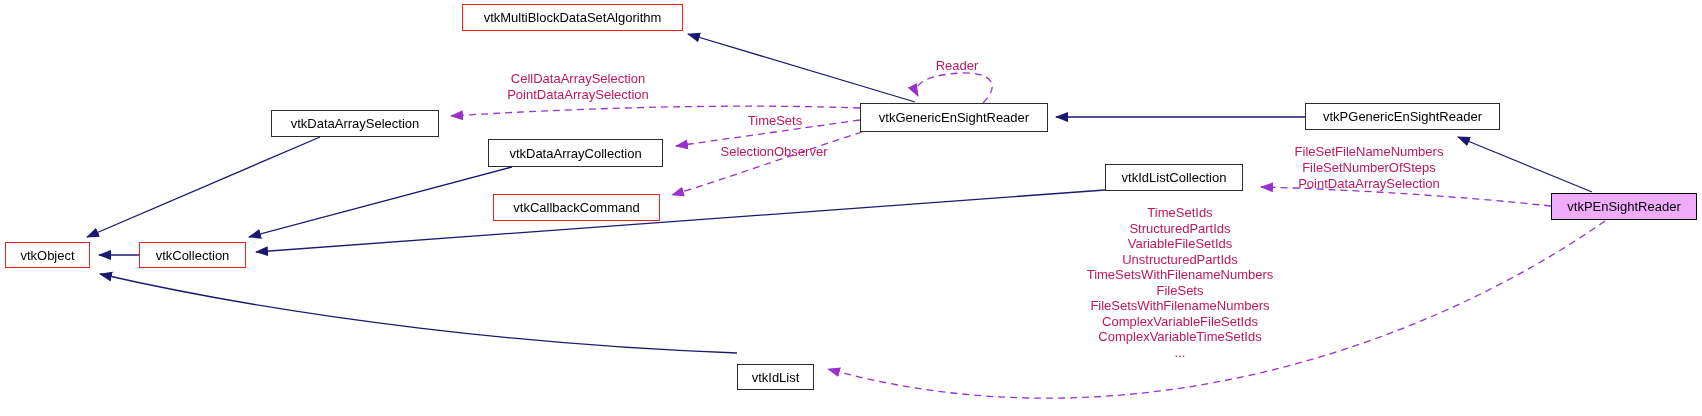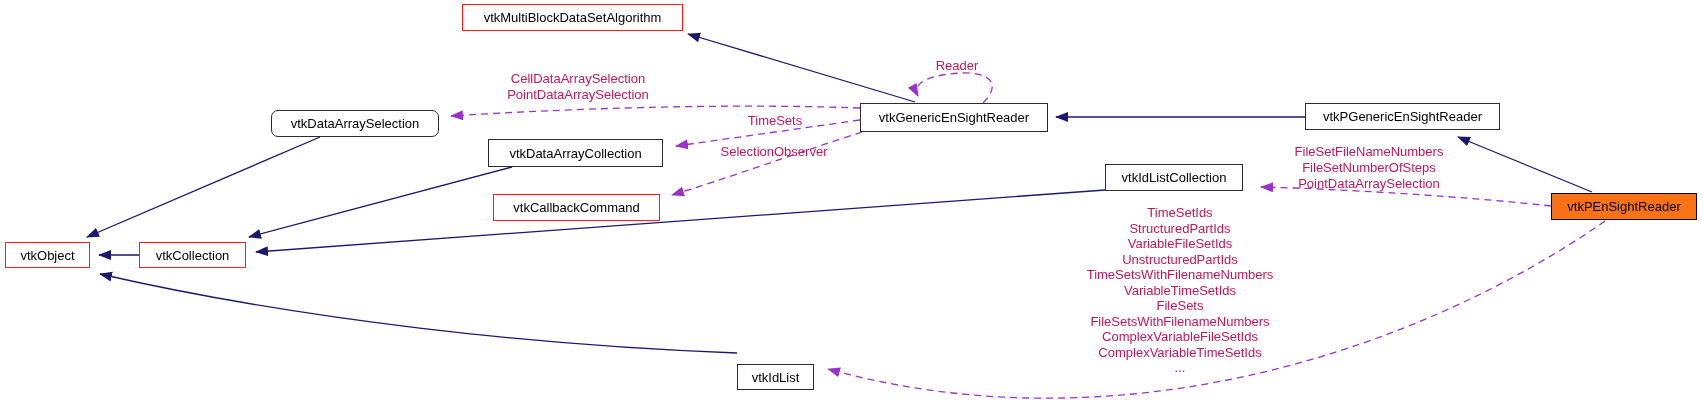--- a/index.html
+++ b/index.html
@@ -7,21 +7,21 @@
     position:relative;width:1702px;height:416px;background:#ffffff;overflow:hidden;
     font-family:"Liberation Sans","DejaVu Sans",sans-serif;
   }
   svg.edges{position:absolute;left:0;top:0;}
   .node{
     position:absolute;display:flex;align-items:center;justify-content:center;
     background:#ffffff;border:1.2px solid #2b2b2b;box-sizing:border-box;
     font-size:13px;color:#000;white-space:nowrap;
   }
   .node.red{border-color:#ff1a1a;}
-  .node.target{background:#f97316;border-color:#000;}
+  .node.target{background:#f0abfc;border-color:#000;}
   .elabel{
     position:absolute;transform:translateX(-50%);text-align:center;
     font-size:13px;color:#be185d;white-space:nowrap;line-height:16px;
   }
   .elabel.list{line-height:15.5px;}
 </style>
 </head>
 <body>
 
 <div class="canvas">
@@ -52,21 +52,21 @@
       <path d="M860,120 L676,146" marker-end="url(#ap)"></path>
       <path d="M862,132 C800,152 722,180 672,195" marker-end="url(#ap)"></path>
       <path d="M983,103 C1002,84 990,72 962,73 C936,74 910,81 918,96" marker-end="url(#ap)"></path>
       <path d="M1551,206 C1460,196 1340,189 1261,187" marker-end="url(#ap)"></path>
       <path d="M1605,221 C1420,350 1120,450 828,369" marker-end="url(#ap)"></path>
     </g>
   </svg>
 
   <div class="node red" style="left:462px;top:4px;width:221px;height:27px;">vtkMultiBlockDataSetAlgorithm</div>
 
-  <div class="node" style="left:271px;top:110px;width:168px;height:27px;border-radius:7px;">vtkDataArraySelection</div>
+  <div class="node" style="left:271px;top:110px;width:168px;height:27px;">vtkDataArraySelection</div>
 
   <div class="node" style="left:488px;top:139px;width:175px;height:28px;">vtkDataArrayCollection</div>
 
   <div class="node red" style="left:493px;top:194px;width:167px;height:27px;">vtkCallbackCommand</div>
 
   <div class="node red" style="left:5px;top:242px;width:85px;height:26px;">vtkObject</div>
 
   <div class="node red" style="left:139px;top:242px;width:107px;height:26px;">vtkCollection</div>
 
   <div class="node" style="left:737px;top:344px;width:77px;height:26px;margin-top:20px;">vtkIdList</div>
@@ -95,21 +95,20 @@
     <div>FileSetNumberOfSteps</div>
     <div>PointDataArraySelection</div>
   </div>
 
   <div class="elabel list" style="left:1180px;top:205px;">
     <div>TimeSetIds</div>
     <div>StructuredPartIds</div>
     <div>VariableFileSetIds</div>
     <div>UnstructuredPartIds</div>
     <div>TimeSetsWithFilenameNumbers</div>
-    <div>VariableTimeSetIds</div>
     <div>FileSets</div>
     <div>FileSetsWithFilenameNumbers</div>
     <div>ComplexVariableFileSetIds</div>
     <div>ComplexVariableTimeSetIds</div>
     <div>...</div>
   </div>
 
 </div>
 
 </body></html>

